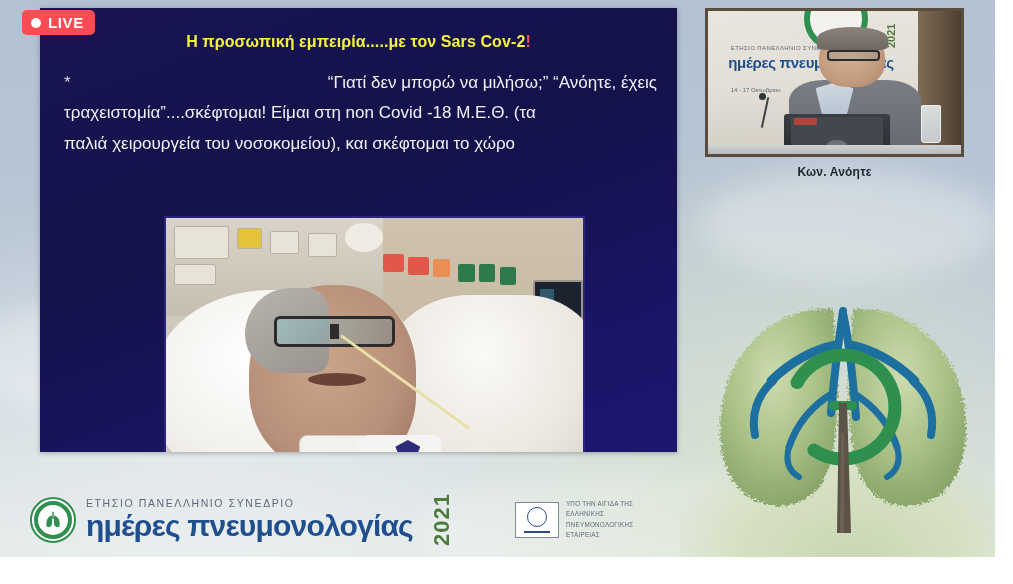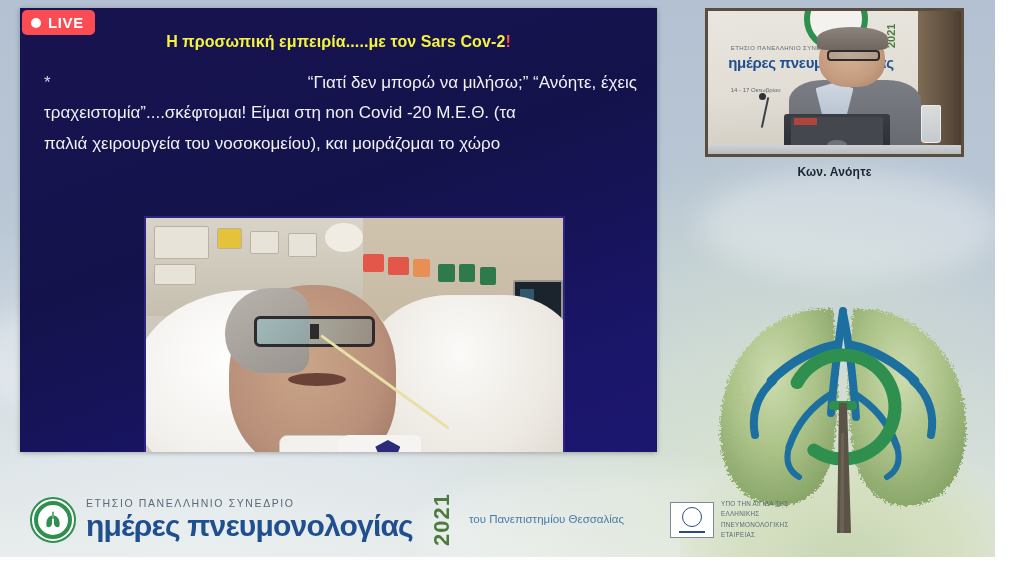--- a/index.html
+++ b/index.html
@@ -55,21 +55,21 @@
     color: #ffffff;
     font-size: 15px;
     font-weight: bold;
     letter-spacing: 0.6px;
     line-height: 1;
   }
 
   
   #slide {
     position: absolute;
-    left: 20px; top: 8px;
+    left: 40px; top: 8px;
     width: 637px; height: 444px;
     background: linear-gradient(160deg, #171450 0%, #14124b 45%, #191566 78%, #1c1770 100%);
     box-shadow: 0 1px 5px rgba(0,0,0,0.28);
     overflow: hidden;
   }
   #slide-title {
     position: absolute;
     left: 0; right: 0; top: 25px;
     text-align: center;
     color: #f5f33d;
@@ -465,22 +465,22 @@
 
       <div id="slide-title">
         <span>Η προσωπική εμπειρία.....με τον Sars Cov-2</span><span class="excl">!</span>
       </div>
 
       <div id="slide-body">
         <div class="body-line just">
           <span class="ast">*</span>
           <span style="margin-left:40px;">“Γιατί     δεν     μπορώ     να     μιλήσω;”     “Ανόητε,     έχεις</span>
         </div>
-        <div class="body-line">τραχειστομία”....σκέφτομαι! Είμαι στη non Covid -20 Μ.Ε.Θ. (τα</div>
-        <div class="body-line">παλιά χειρουργεία του νοσοκομείου), και μοιράζομαι το χώρο</div>
+        <div class="body-line">τραχειστομία”....σκέφτομαι! Είμαι στη non Covid -18 Μ.Ε.Θ. (τα</div>
+        <div class="body-line">παλιά χειρουργεία του νοσοκομείου), και σκέφτομαι το χώρο</div>
       </div>
 
       <div id="patient-photo">
         <div class="pp pp-wall"></div>
         <div class="pp pp-wall2"></div>
         <div class="pp pp-panel pp-sq" style="left:2%;  top:3%;  width:13%; height:13%;"></div>
         <div class="pp pp-panel pp-sq" style="left:17%; top:4%;  width:6%;  height:8%; background:#e4c33a;"></div>
         <div class="pp pp-panel pp-sq" style="left:25%; top:5%;  width:7%;  height:9%;"></div>
         <div class="pp pp-panel pp-sq" style="left:34%; top:6%;  width:7%;  height:9%;"></div>
         <div class="pp pp-panel pp-sq" style="left:2%;  top:18%; width:10%; height:8%;"></div>
@@ -585,21 +585,20 @@
       </div>
 
       <div id="cong-title-block">
         <div id="cong-sub">ΕΤΗΣΙΟ ΠΑΝΕΛΛΗΝΙΟ ΣΥΝΕΔΡΙΟ</div>
         <div id="cong-main">ημέρες πνευμονολογίας</div>
       </div>
 
       <div id="cong-year">2021</div>
 
       <div id="cong-affil">
-        <div>του Πανεπιστημίου Θεσσαλίας</div>
       </div>
 
       <div id="aegis">
         <div id="aegis-seal">
           <div class="seal-circle"></div>
           <div class="seal-base"></div>
         </div>
         <div id="aegis-text">
           <div>ΥΠΟ ΤΗΝ ΑΙΓΙΔΑ ΤΗΣ</div>
           <div>ΕΛΛΗΝΙΚΗΣ</div>

